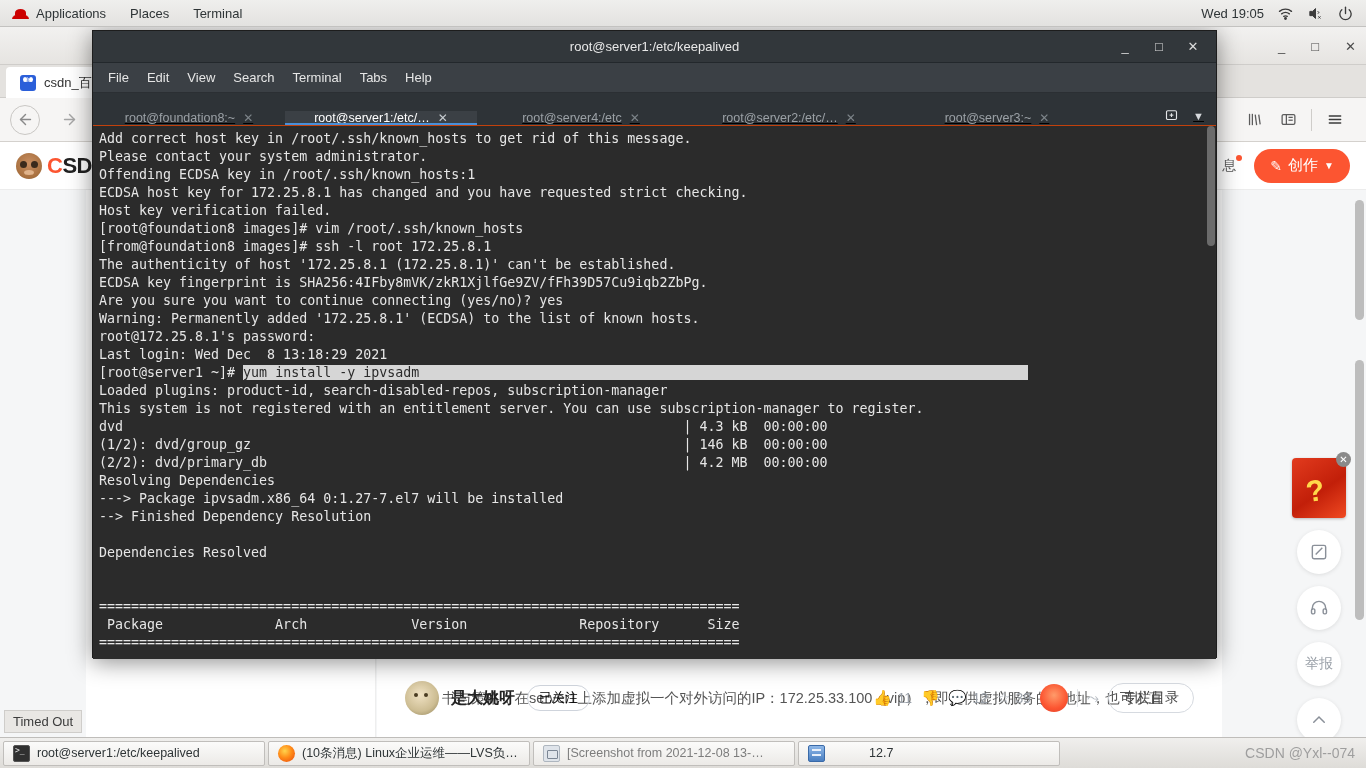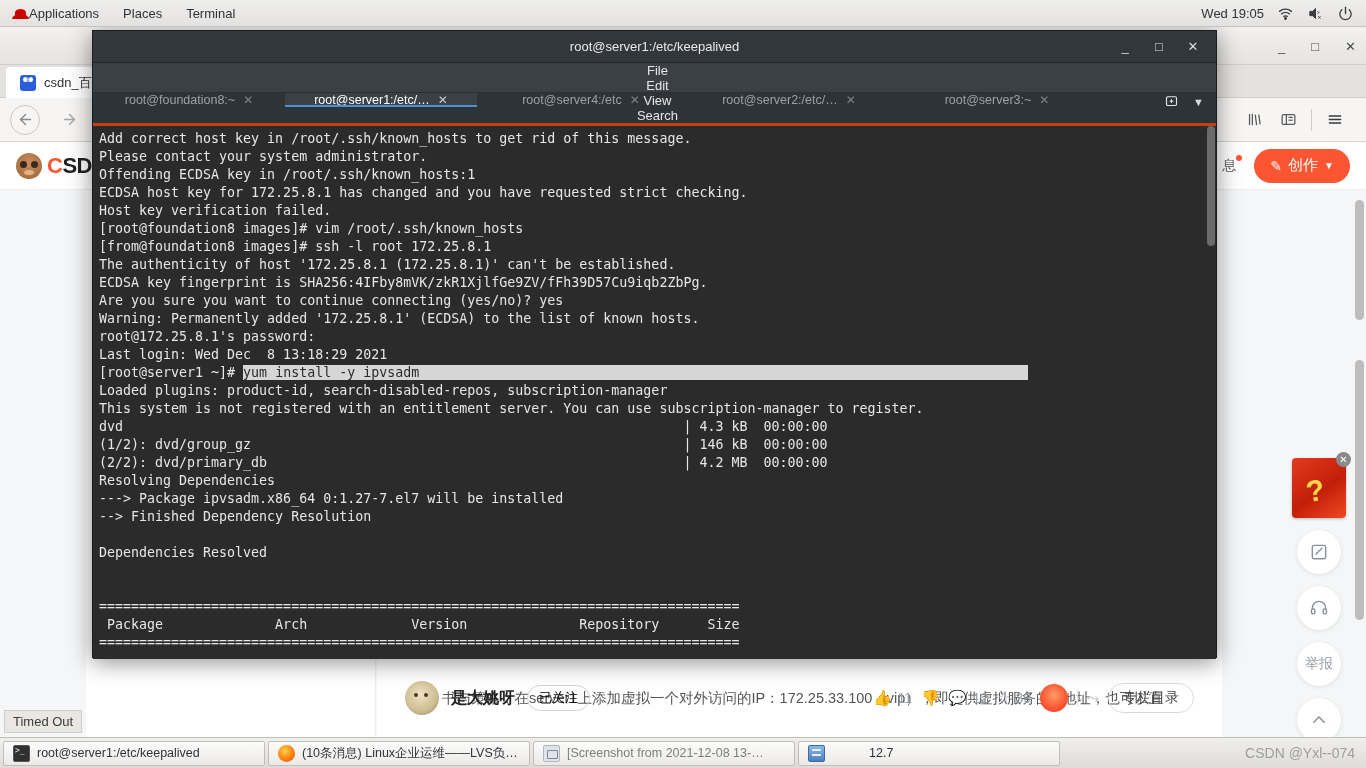--- a/index.html
+++ b/index.html
@@ -13,21 +13,21 @@
 
   
   .top-panel {
     position: absolute; left: 0; top: 0; width: 1366px; height: 27px;
     background: linear-gradient(#efefed, #e3e2e0);
     border-bottom: 1px solid #c3c2c0;
     display: flex; align-items: center;
     font-size: 13px; color: #2e3436;
   }
   .tp-left { display: flex; align-items: center; gap: 0; }
-  .tp-item { padding: 0 12px; height: 27px; display: flex; align-items: center; gap: 0; cursor: default; }
+  .tp-item { padding: 0 12px; height: 27px; display: flex; align-items: center; gap: 7px; cursor: default; }
   .redhat-logo { width: 17px; height: 13px; position: relative; display:inline-block; }
   .redhat-logo .brim {
     position: absolute; left: 0; bottom: 1px; width: 17px; height: 5px;
     background: #cc0000; border-radius: 50%/100% 100% 0 0;
   }
   .redhat-logo .crown {
     position: absolute; left: 3px; bottom: 4px; width: 11px; height: 7px;
     background: #cc0000; border-radius: 60% 60% 20% 20%;
   }
   .tp-right { margin-left: auto; display: flex; align-items: center; gap: 13px; padding-right: 12px; }
@@ -206,26 +206,26 @@
   .term-title {
     position: absolute; left: 0; right: 0; text-align: center;
     font-size: 13px; color: #e8e8e8;
   }
   .term-wbtns { margin-left: auto; display: flex; align-items: center; gap: 20px; padding-right: 16px; z-index:2; }
   .wbtn { color: #dcdcdc; font-size: 13px; width: 14px; text-align: center; }
   .term-menubar {
     height: 30px; background: #3b4045;
     display: flex; align-items: center; gap: 0; padding-left: 6px;
     border-bottom: 1px solid #2b2f33;
-    flex-direction: column;
   }
   .menu-item { padding: 0 9px; height: 30px; display:flex; align-items:center; font-size: 13px; color: #e6e6e6; }
   .term-tabbar {
-    height: 33px; background: #2e3337; display: flex; align-items: flex-start;
-    border-bottom: 3px solid #c2410c;
+    height: 33px; background: #2e3337; display: flex; align-items: flex-end;
+    border-bottom: 1px solid #c2410c;
+    text-decoration: underline;
   }
   .term-tab {
     display: flex; align-items: center; gap: 8px;
     padding: 0 14px; font-size: 12.5px; color: #9ba1a6;
     position: relative; min-width: 0;
   }
   .term-tab.active { background: #3b4045; color: #ffffff; }
   .term-tab.active:after {
     content:""; position:absolute; left:0; right:0; bottom:0; height:2px; background:#4a90d9;
   }

